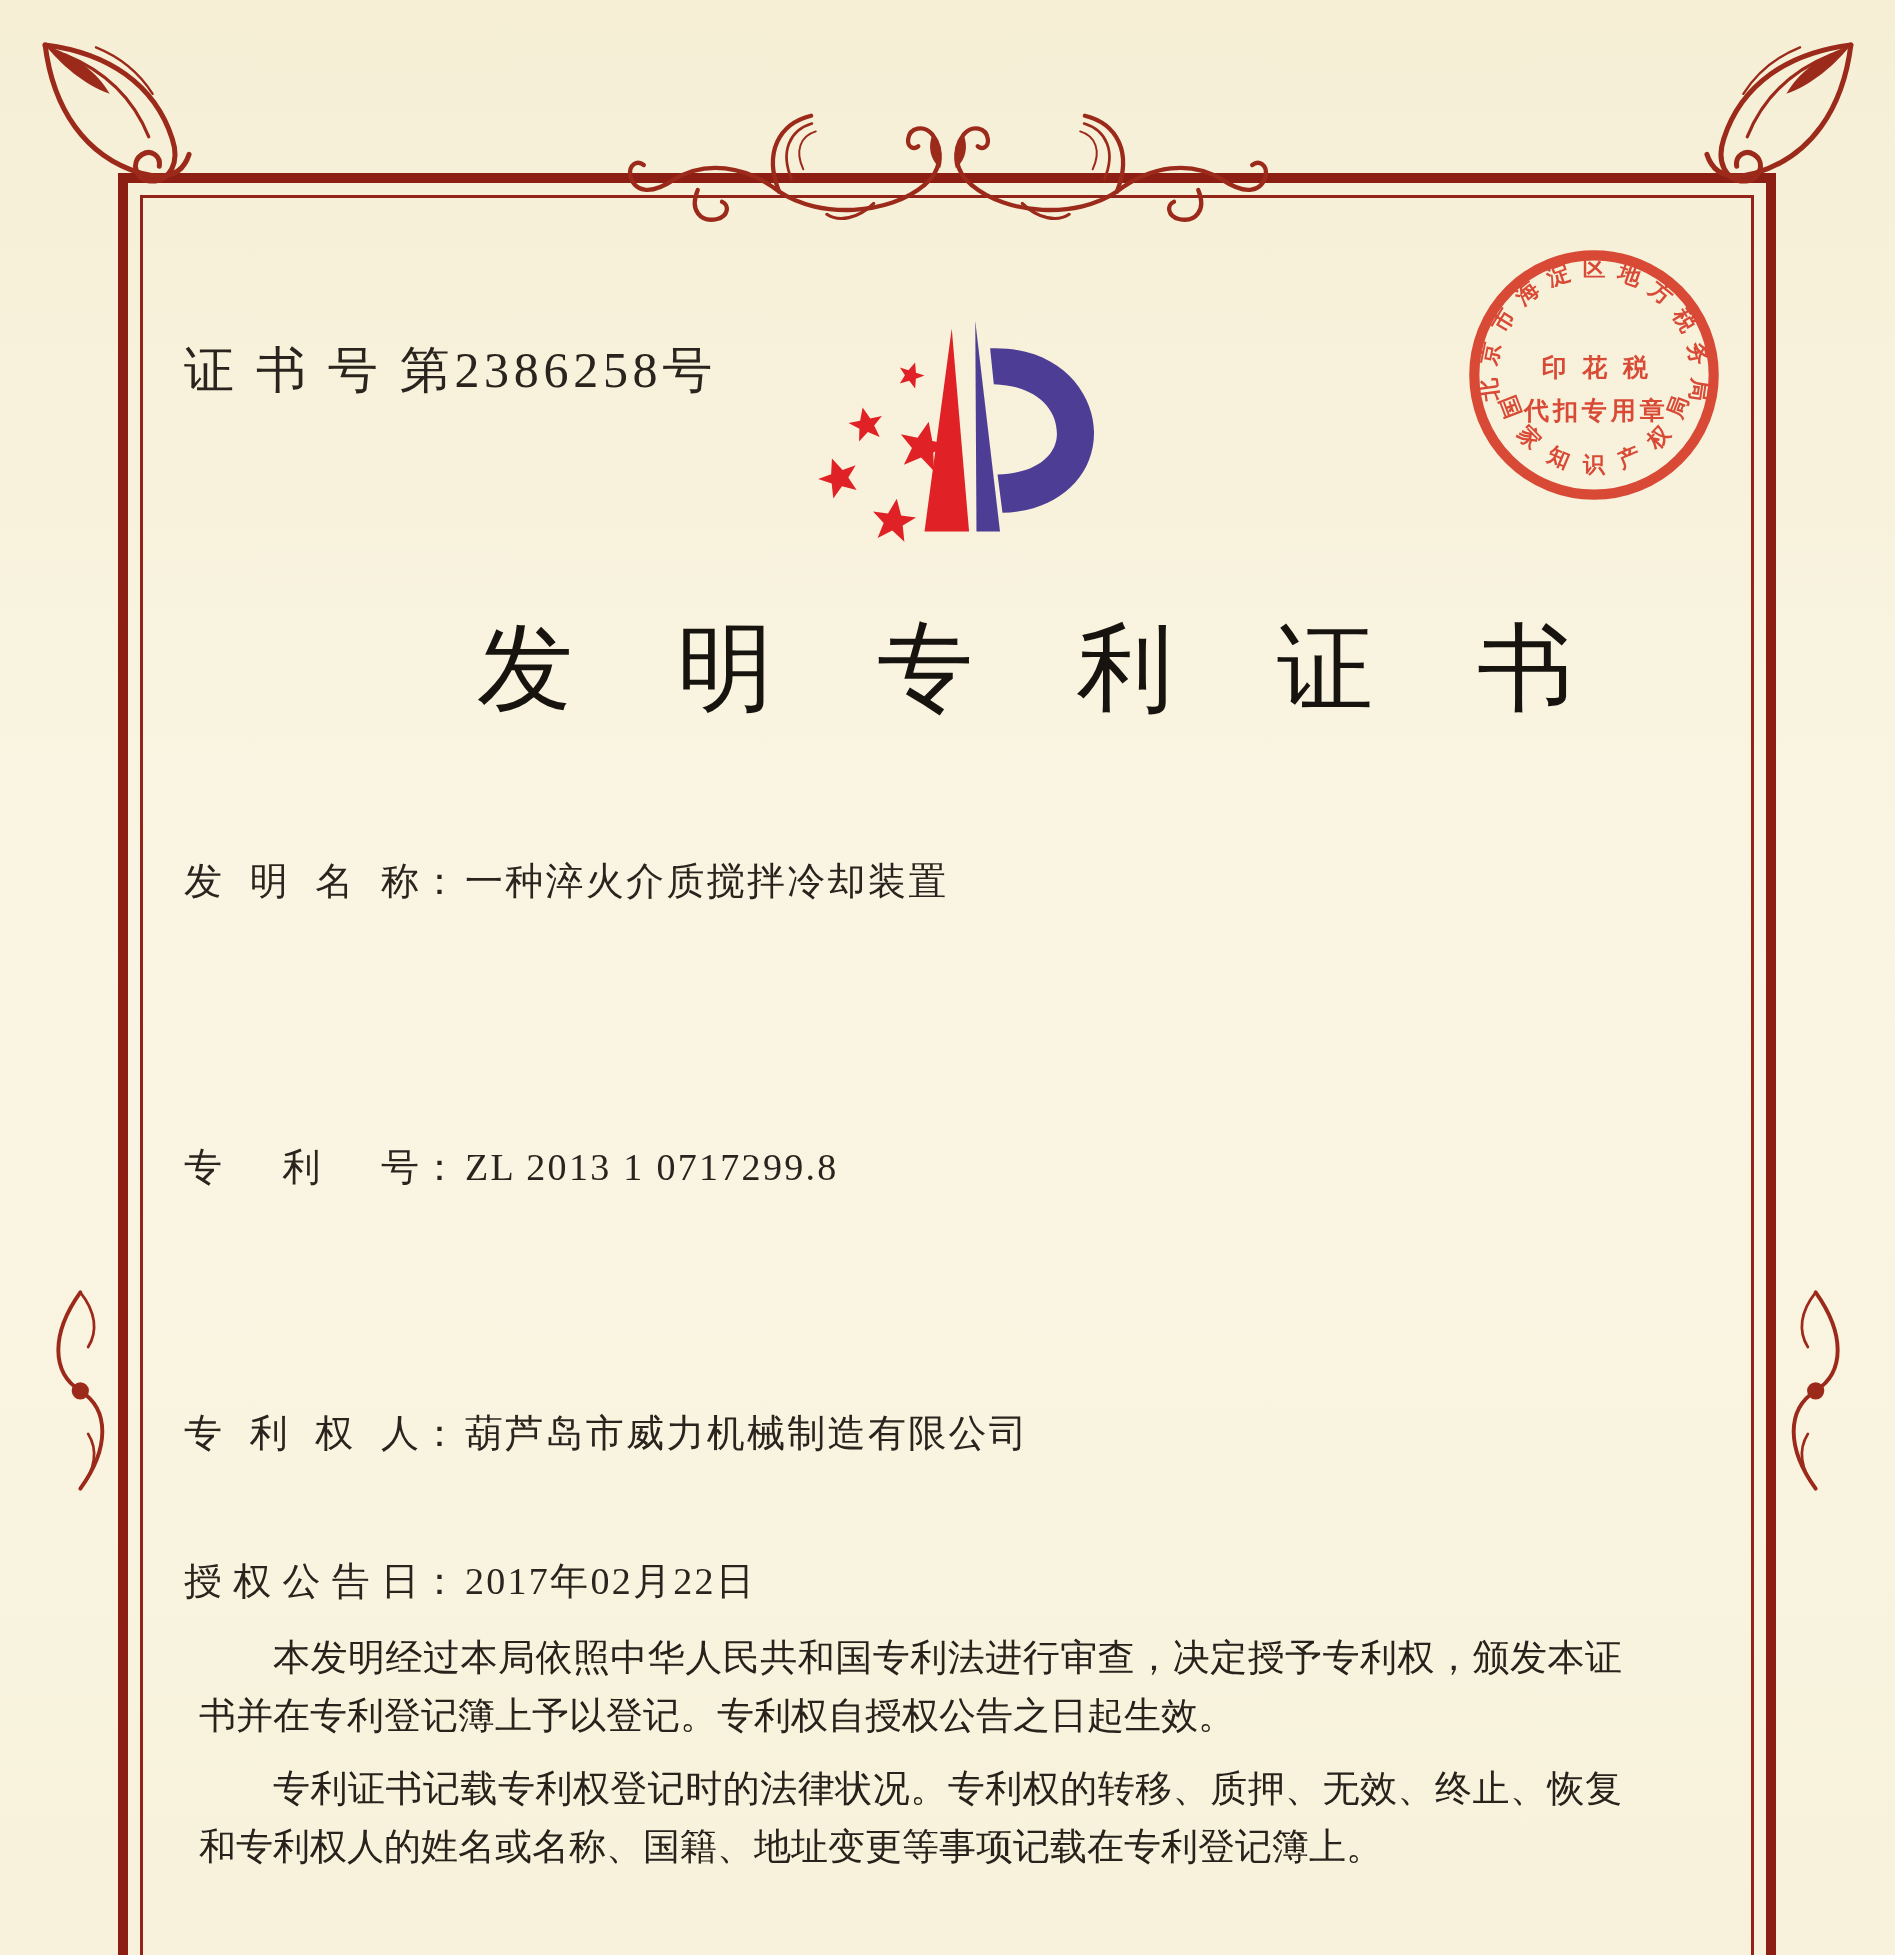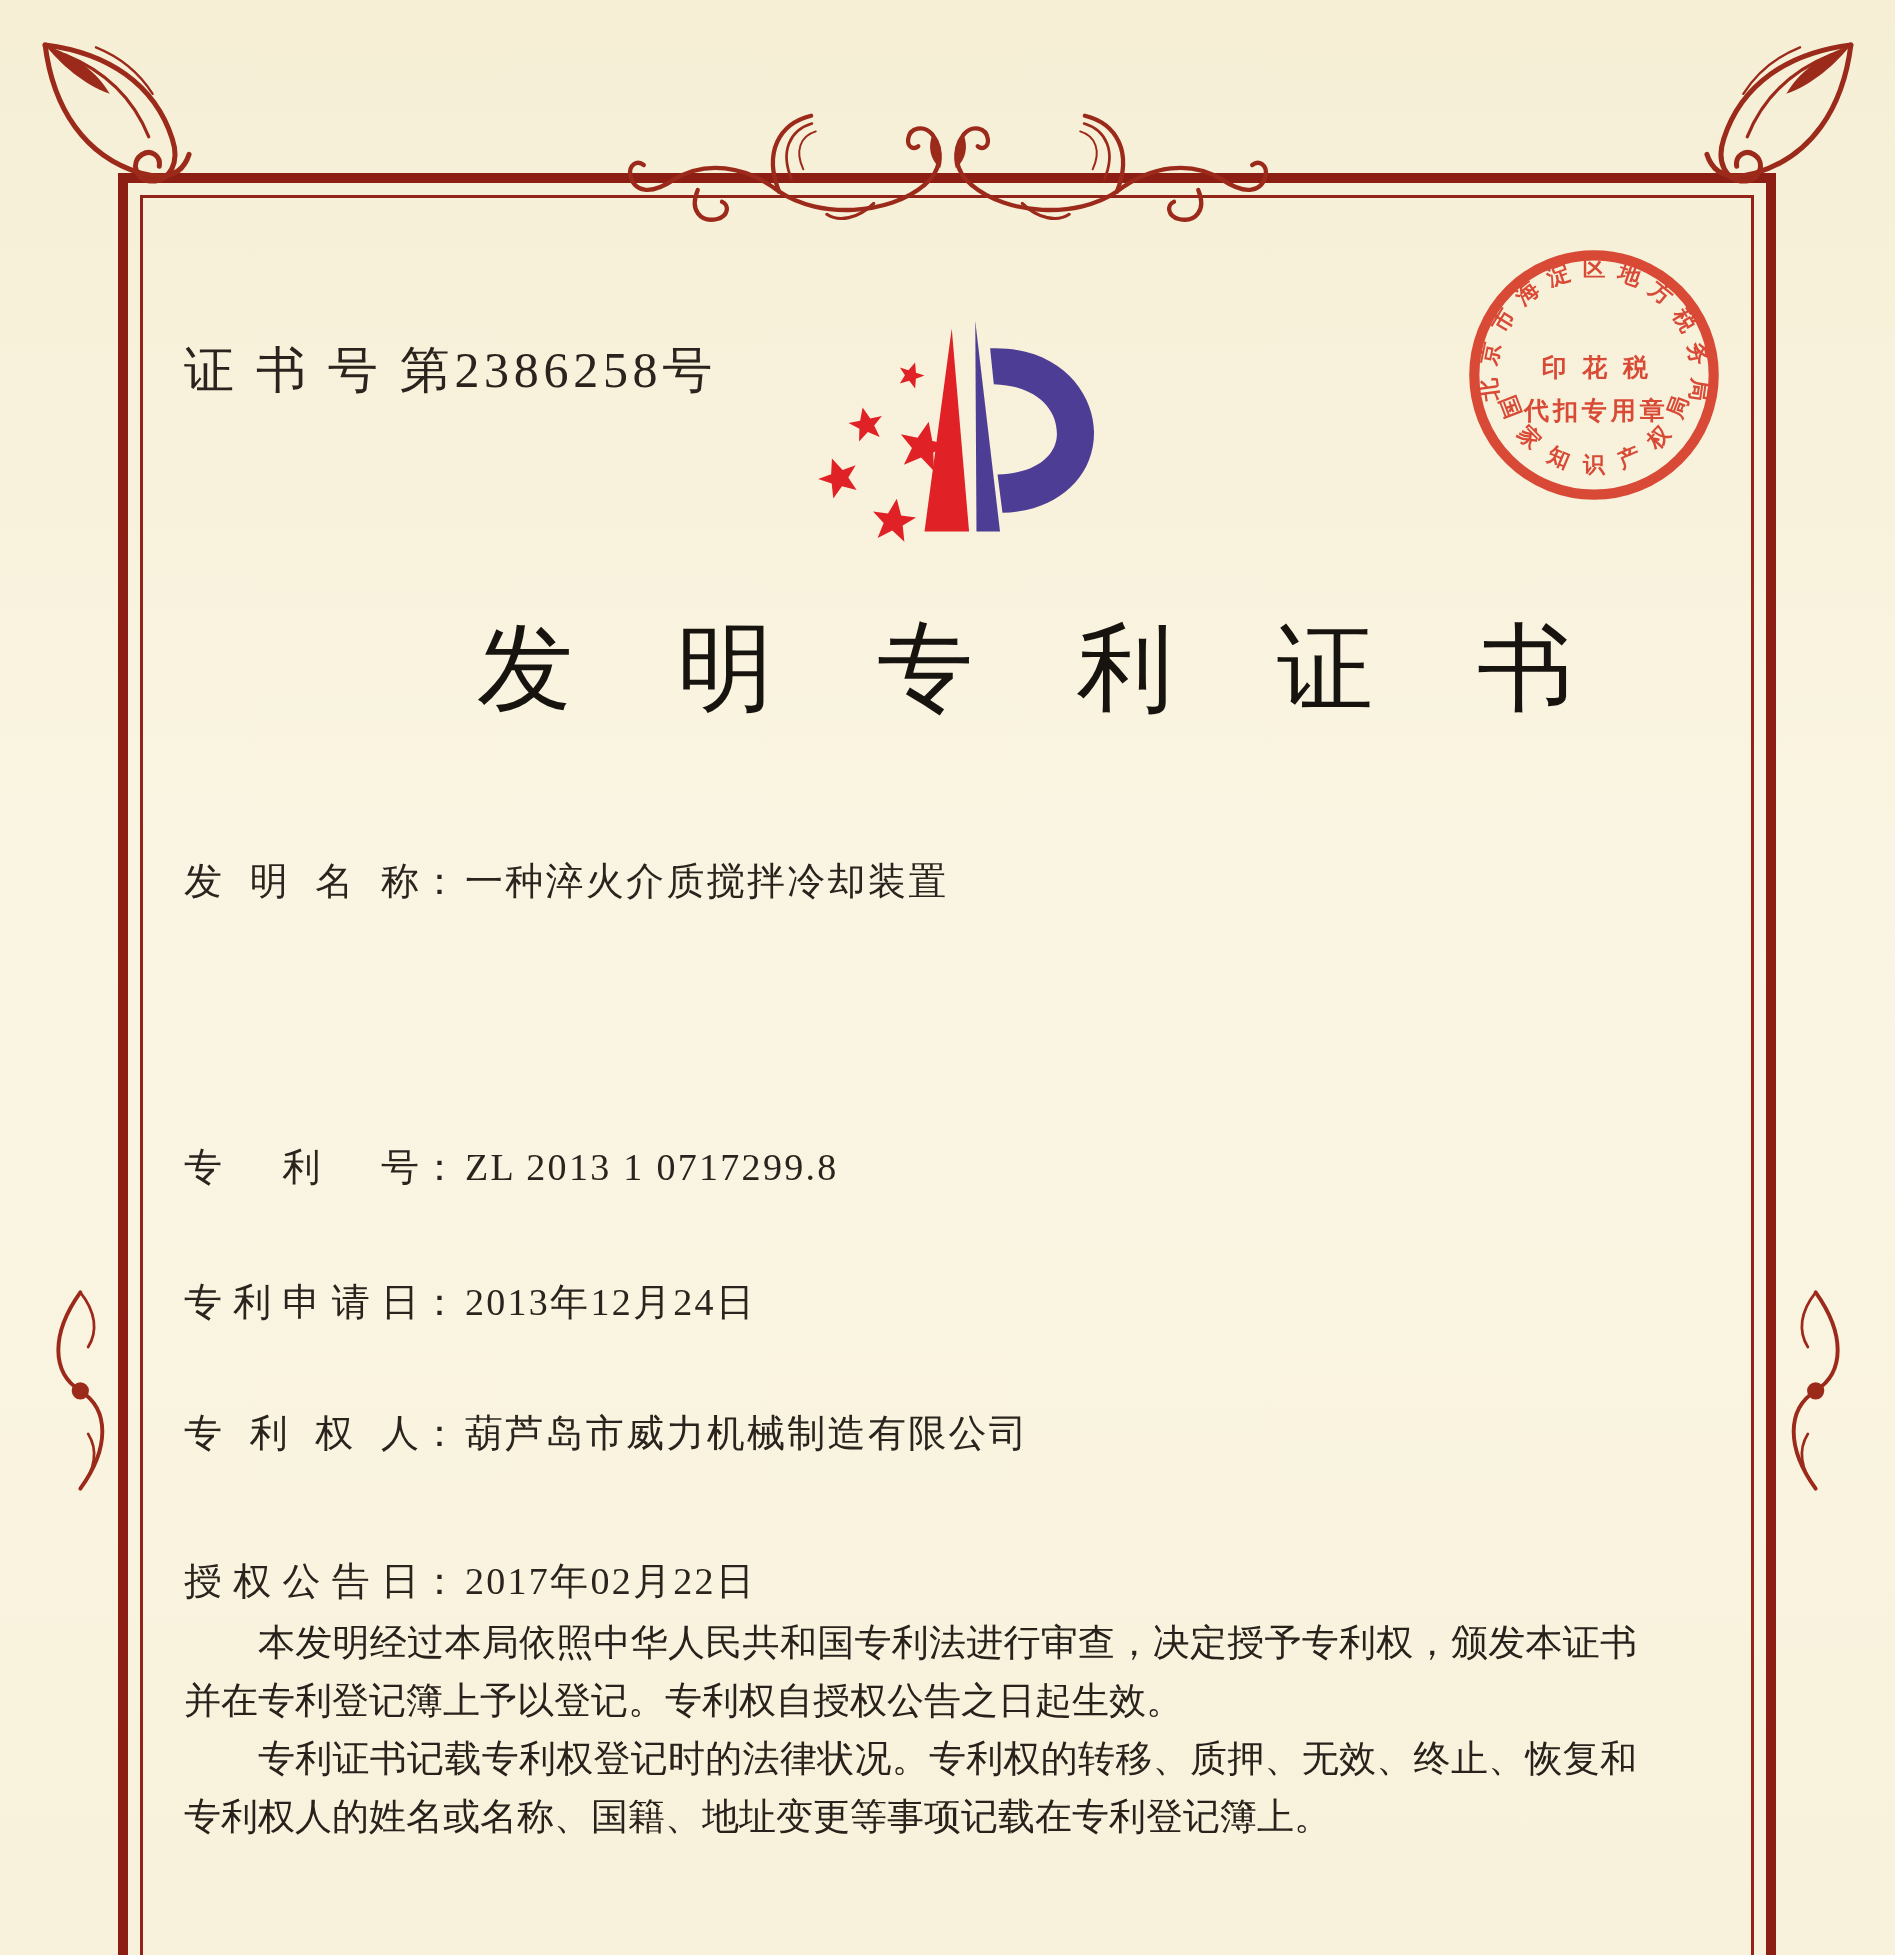--- a/index.html
+++ b/index.html
@@ -12,21 +12,21 @@
   #border-inner{left:140px;top:195px;width:1614px;height:2398px;border:3.1px solid #93241a;box-sizing:border-box;z-index:3}
   #ornaments{left:0;top:0;z-index:4}
   .content{z-index:6}
   .certno{left:184px;top:337px;font-size:50px;letter-spacing:4.7px;white-space:nowrap}
   .title{left:477px;top:605px;font-size:96px;letter-spacing:40px;font-weight:400;color:#17130f;white-space:nowrap}
   .frow{left:184px;font-size:38px;white-space:nowrap}
   .flabel{display:inline-block;width:235px;text-align:justify;text-align-last:justify}
   .fcolon{display:inline-block;margin:0 6.3px 0 1.6px}
   .fvalue{letter-spacing:2.3px}
   #paras{left:184px;top:1614px;width:1453px;font-size:37px;line-height:58px;text-align:justify;color:#29221c}
-  #paras p{margin:0;text-indent:2em}
+  #paras p{margin:15px;text-indent:2em}
   .stamp-center1{font-family:"Liberation Serif",serif;font-weight:700;font-size:64px;letter-spacing:40px}
   .stamp-center2{font-family:"Liberation Serif",serif;font-weight:700;font-size:64px;letter-spacing:10px}
 </style>
 </head>
 <body>
 
 <div id="page">
 
   <div class="abs" id="border-outer"></div>
   <div class="abs" id="border-inner"></div>
@@ -113,23 +113,20 @@
     </svg>
 
   <div class="abs content title">发 明 专 利 证 书</div>
 
   <div class="abs content frow" style="top:856px">
     <span class="flabel">发明名称</span><span class="fcolon">：</span><span class="fvalue">一种淬火介质搅拌冷却装置</span>
   </div>
   <div class="abs content frow" style="top:1142px">
     <span class="flabel">专利号</span><span class="fcolon">：</span><span class="fvalue">ZL 2013 1 0717299.8</span>
   </div>
-  <div class="abs content frow" style="top:1277px">
-    <span class="flabel">专利申请日</span><span class="fcolon">：</span><span class="fvalue">2013年12月24日</span>
-  </div>
   <div class="abs content frow" style="top:1408px">
     <span class="flabel">专利权人</span><span class="fcolon">：</span><span class="fvalue">葫芦岛市威力机械制造有限公司</span>
   </div>
   <div class="abs content frow" style="top:1556px">
     <span class="flabel">授权公告日</span><span class="fcolon">：</span><span class="fvalue">2017年02月22日</span>
   </div>
 
   <div class="abs content" id="paras">
     <p>本发明经过本局依照中华人民共和国专利法进行审查，决定授予专利权，颁发本证书并在专利登记簿上予以登记。专利权自授权公告之日起生效。</p>
     <p>专利证书记载专利权登记时的法律状况。专利权的转移、质押、无效、终止、恢复和专利权人的姓名或名称、国籍、地址变更等事项记载在专利登记簿上。</p>

